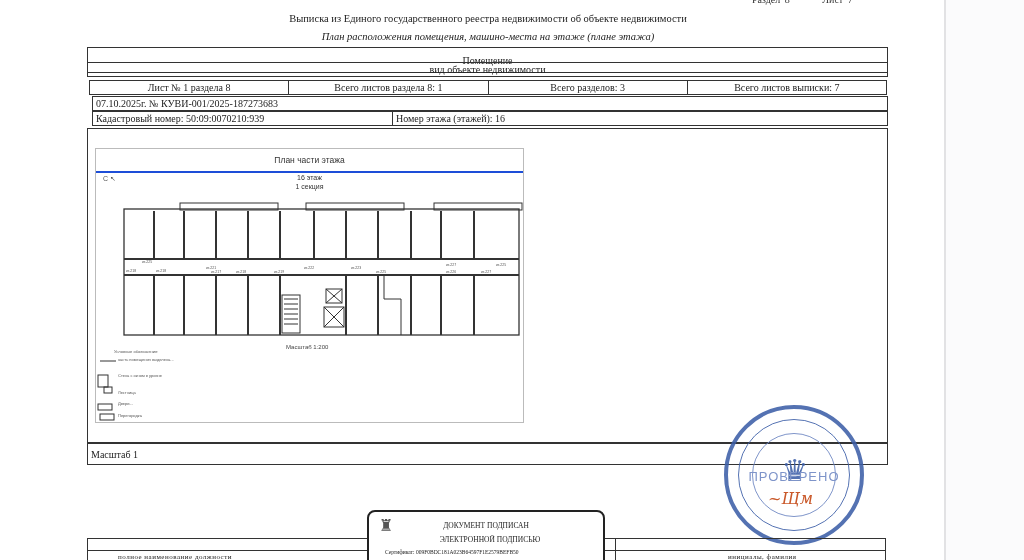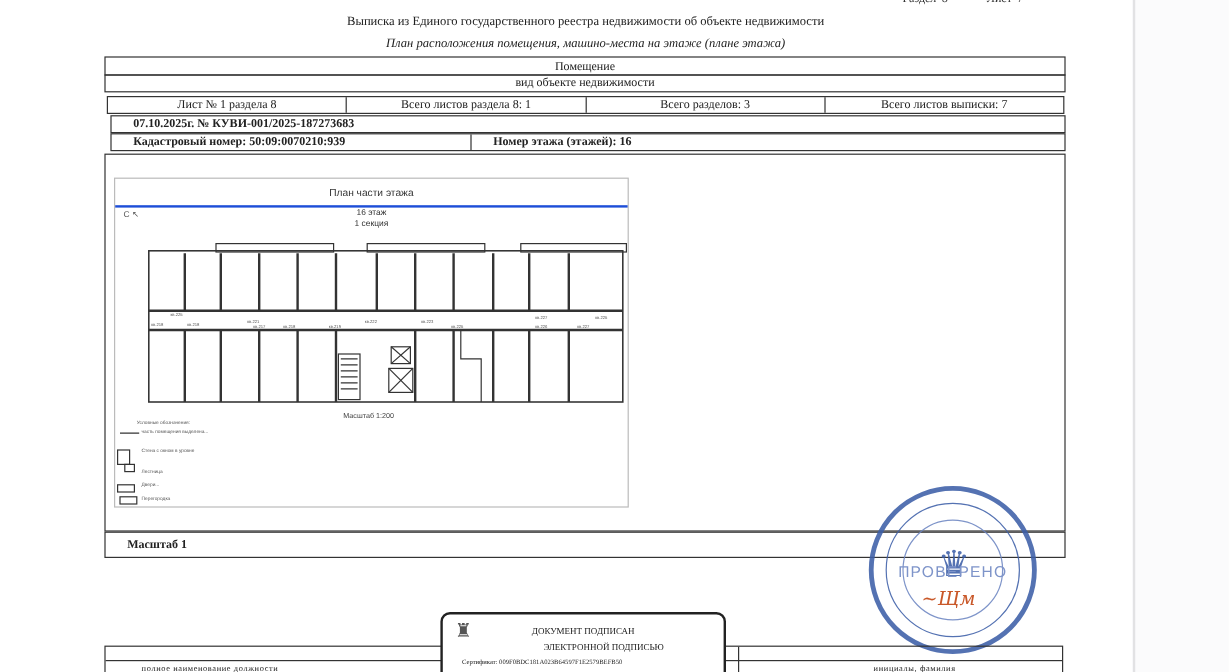--- a/index.html
+++ b/index.html
@@ -26,21 +26,21 @@
     position:absolute; top:31px; left:0; width:976px; text-align:center;
     font-size:10.5px; color:#222;font-style:italic;
   }
   .box {
     position:absolute; border:1.4px solid #333; box-sizing:border-box;
     font-size:10px; color:#222; display:flex; align-items:center;
   }
   .box.center { justify-content:center; }
   .box .cell { flex:1; text-align:center; height:100%; display:flex; align-items:center; justify-content:center; border-right:1.4px solid #333; box-sizing:border-box; }
   .box .cell:last-child { border-right:none; }
-  .pad { padding-left:18px;font-weight:bold; }
+  .pad { padding-left:3px; }
   .plan-frame {
     position:absolute; left:95px; top:148px; width:429px; height:275px;
     border:1px solid #bbb; box-sizing:border-box; background:#fff;
   }
   .plan-header {
     position:absolute; left:0; top:0; width:100%; height:22px;
     border-bottom:2px solid #1d4ed8; text-align:center; font-family:"Liberation Sans", sans-serif;
     font-size:8.5px; line-height:22px; color:#333;
   }
   .plan-floor { position:absolute; left:0; top:24px; width:100%; text-align:center; font-family:"Liberation Sans", sans-serif; font-size:7px; line-height:9px; color:#333; }
@@ -56,21 +56,21 @@
   .stamp .ring3 { position:absolute; left:24px; top:24px; right:24px; bottom:24px; border-radius:50%; border:1px solid #6d86c2; }
   .stamp .emblem { position:absolute; left:50px; top:42px; width:34px; height:40px; color:#3d5fa8; font-size:30px; text-align:center; line-height:40px; font-family:"DejaVu Sans", sans-serif; }
   .stamp .stamp-text { position:absolute; left:0; top:60px; width:100%; text-align:center; font-size:13px; color:#6d86c2; font-family:"Liberation Sans", sans-serif; letter-spacing:1px; }
   .stamp .sig { position:absolute; left:40px; top:80px; width:60px; font-size:16px; color:#c2410c; font-style:italic; font-family:"DejaVu Serif", serif; }
   .esign {
     position:absolute; left:367px; top:510px; width:238px; height:70px;
     border:2.5px solid #222; border-radius:8px; background:#fff; box-sizing:border-box;
   }
   .esign .eagle { position:absolute; left:10px; top:4px; font-size:16px; color:#555; font-family:"DejaVu Sans", sans-serif; }
   .esign .l1 { position:absolute; left:0; top:9px; width:100%; text-align:center; font-size:7.5px; }
-  .esign .l2 { position:absolute; left:17px; top:23px; width:100%; text-align:center; font-size:7.5px; }
+  .esign .l2 { position:absolute; left:4px; top:23px; width:100%; text-align:center; font-size:7.5px; }
   .esign .l3 { position:absolute; left:16px; top:37px; font-size:5.5px; }
   .bottom-table { position:absolute; left:87px; top:538px; width:799px; height:30px; border:1.4px solid #333; box-sizing:border-box; }
   .bottom-table .row1 { position:absolute; left:0; top:0; width:100%; height:11px; border-bottom:1.4px solid #333; }
   .bottom-table .divider { position:absolute; left:527px; top:0; width:1.4px; height:30px; background:#333; }
   .bottom-table .lbl-left { position:absolute; left:30px; top:14px; font-size:7px; letter-spacing:0.5px; }
   .bottom-table .lbl-right { position:absolute; left:640px; top:14px; font-size:7px; letter-spacing:0.5px; }
   svg text { font-family:"Liberation Sans", sans-serif; }
 </style>
 </head>
 <body>
@@ -78,21 +78,21 @@
 <div class="right-gutter"></div>
 
 <div class="page-corner">
   <span>Раздел 8</span>
   <span>Лист 7</span>
 </div>
 
 <div class="doc-title">Выписка из Единого государственного реестра недвижимости об объекте недвижимости</div>
 <div class="doc-subtitle">План расположения помещения, машино-места на этаже (плане этажа)</div>
 
-<div class="box center" style="left:87px;top:47px;width:801px;height:16px;">
+<div class="box center" style="left:87px;top:47px;width:801px;height:26px;">
   <span>Помещение</span>
 </div>
 <div class="box center" style="left:87px;top:62px;width:801px;height:15px;">
   <span>вид объекте недвижимости</span>
 </div>
 
 <div class="box" style="left:89px;top:80px;width:798px;height:15px;">
   <div class="cell">Лист № 1 раздела 8</div>
   <div class="cell">Всего листов раздела 8: 1</div>
   <div class="cell">Всего разделов: 3</div>

